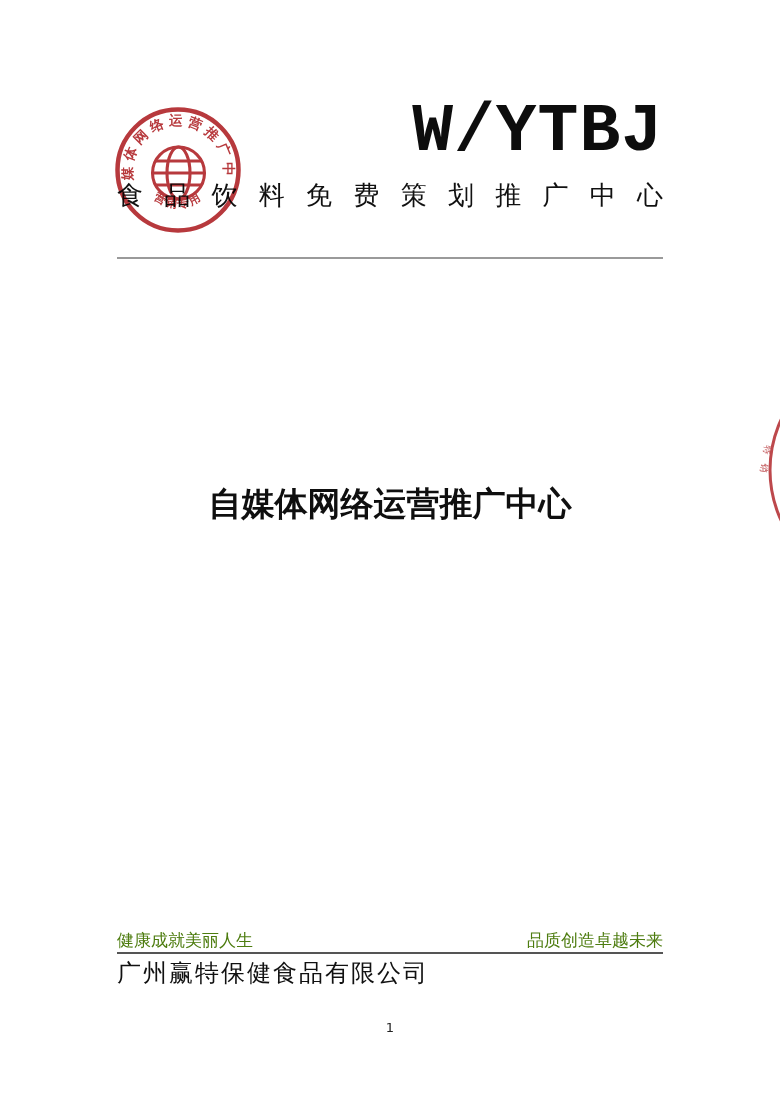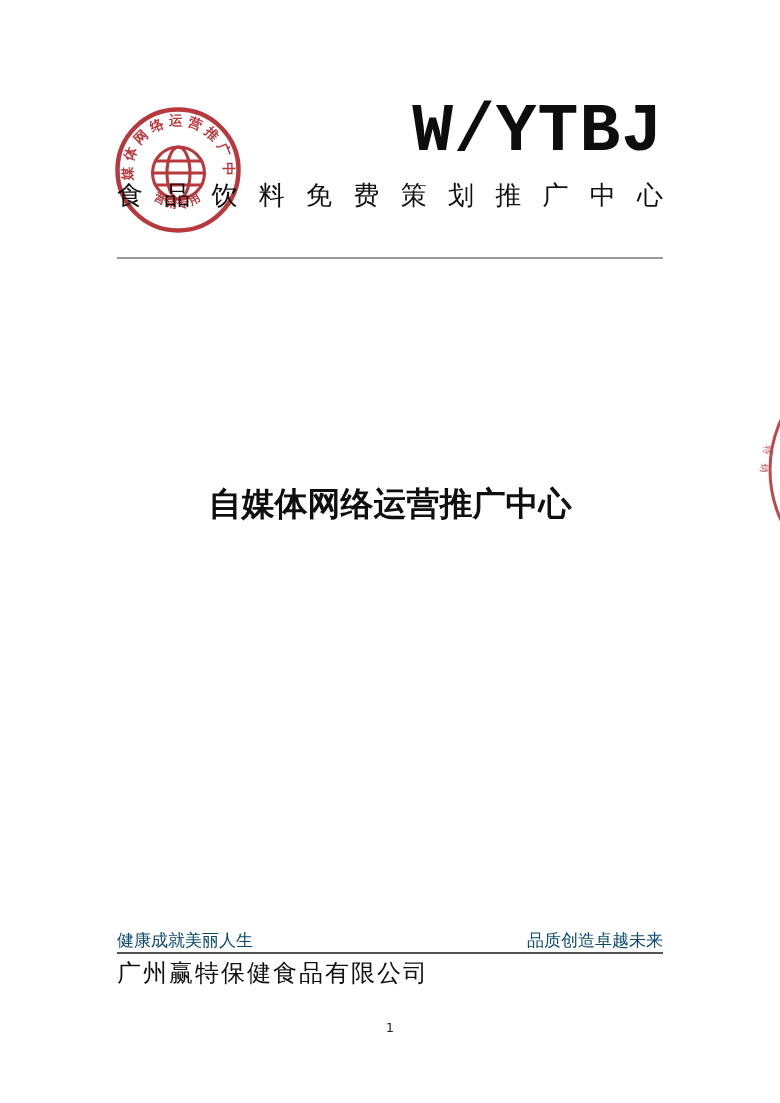--- a/index.html
+++ b/index.html
@@ -108,21 +108,21 @@
   
   .footer-slogans {
     position: absolute;
     top: 929px;
     left: 117px;
     width: 546px;
     display: flex;
     justify-content: space-between;
     font-family: "DejaVu Serif", "Liberation Serif", serif;
     font-size: 17px;
-    color: #0c4a6e;
+    color: #4d7c0f;
   }
 
   .footer-rule {
     position: absolute;
     top: 952px;
     left: 117px;
     width: 546px;
     height: 1.5px;
     background: #555;
   }

